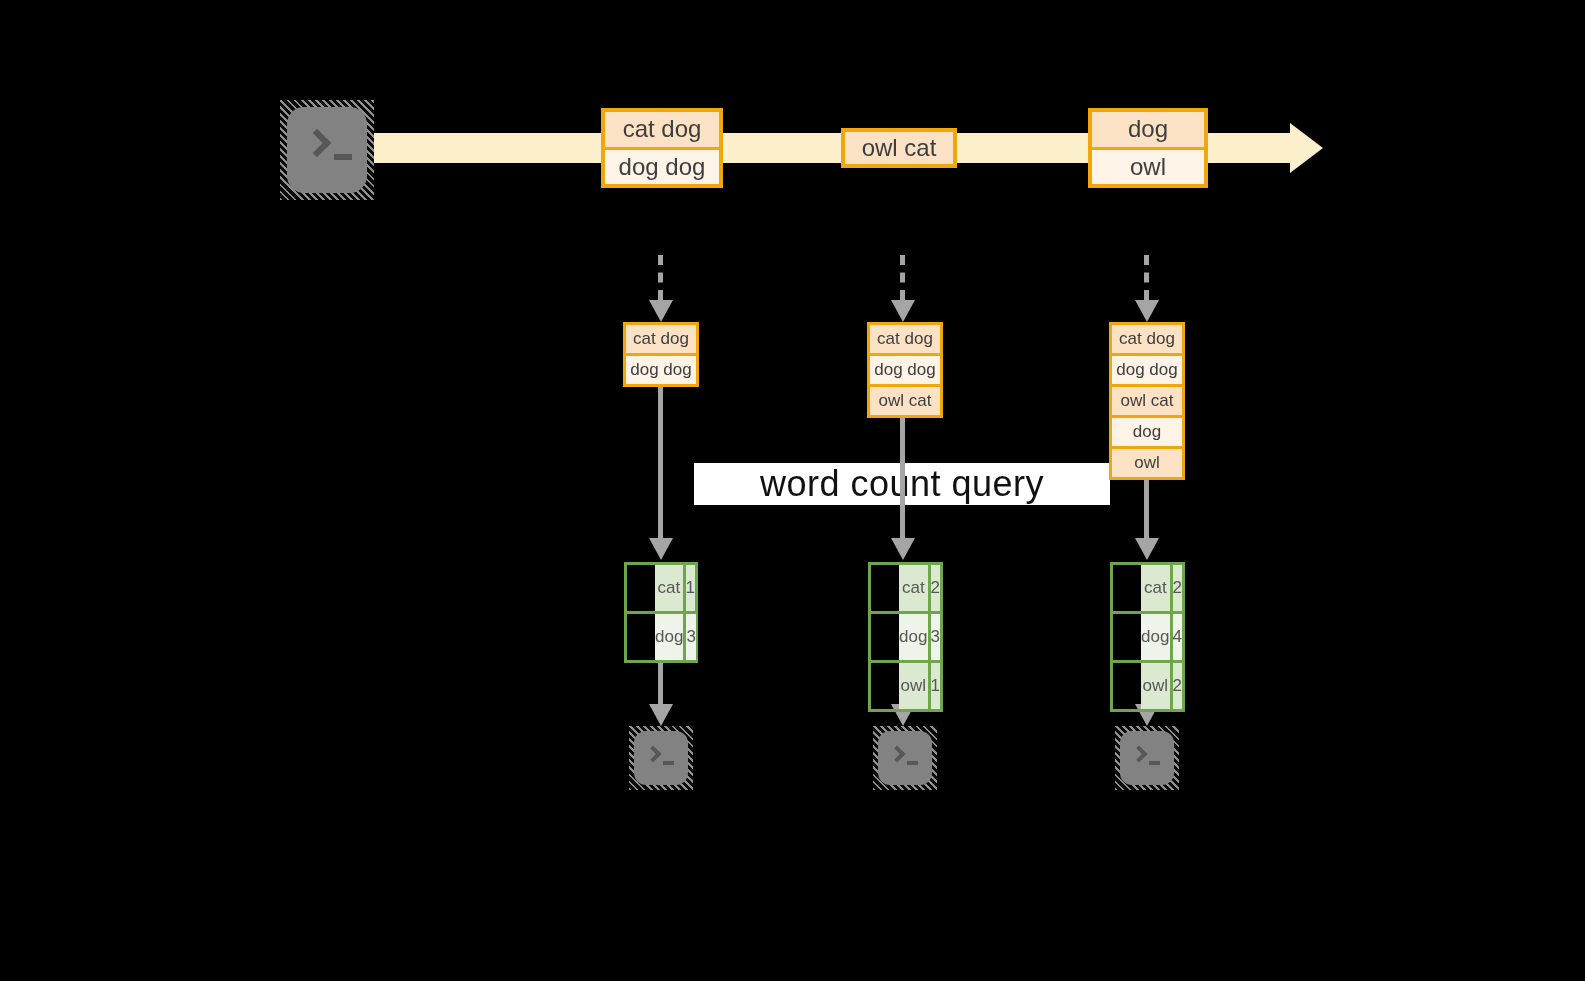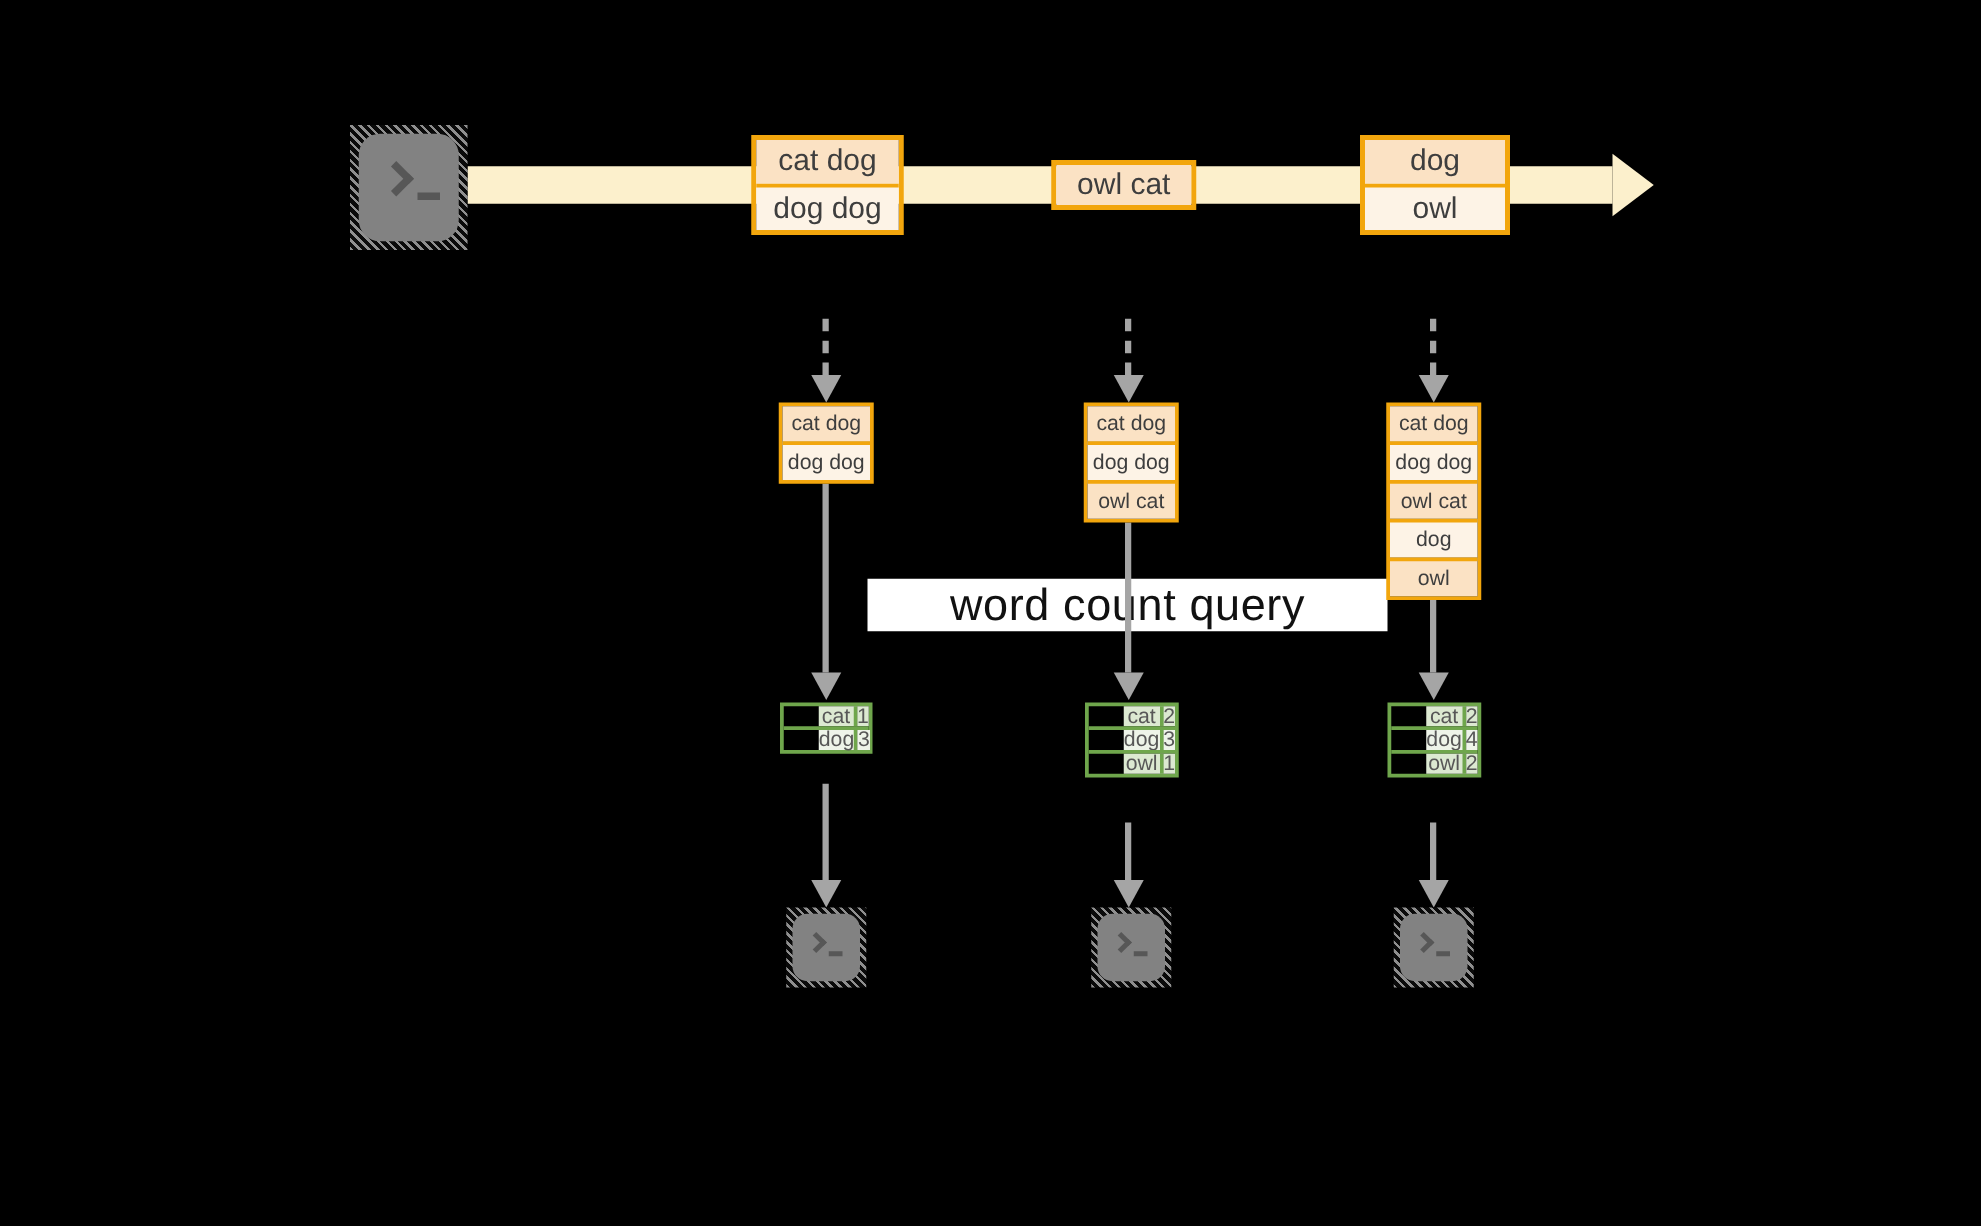--- a/index.html
+++ b/index.html
@@ -40,21 +40,21 @@
   .srow { height:28px; display:flex; align-items:center; justify-content:center;
     font-size:17px; color:#3E3E3E; }
   .srow + .srow { border-top:3px solid #F2A60D; }
   
   .qlabel { position:absolute; left:694px; top:463px; width:416px; height:42px; background:#FFFFFF;
     z-index:2; display:flex; align-items:center; justify-content:center;
     font-size:36px; font-weight:300; color:#111; letter-spacing:0.5px; }
   
   .gtable { position:absolute; z-index:4; top:562px; box-sizing:border-box; border:3px solid #6FA64C;
     display:flex; flex-direction:column; }
-  .grow { display:flex; height:16px;padding-left:28px; }
+  .grow { display:flex; height:46px;padding-left:28px; }
   .grow + .grow { border-top:3px solid #6FA64C; }
   .gword { width:44px; display:flex; align-items:center; justify-content:center;
     border-right:3px solid #6FA64C; font-size:17px; color:#575757; }
   .gcount { flex:1; display:flex; align-items:center; justify-content:center;
     font-size:17px; color:#575757; }
   
   .vdash { position:absolute; z-index:3; width:0; border-left:5px dashed #A5A5A5; }
   .vline { position:absolute; z-index:3; width:5px; background:#A5A5A5; }
   .ahead { position:absolute; z-index:3; width:0; height:0;
     border-left:12px solid transparent; border-right:12px solid transparent; border-top:22px solid #A5A5A5; }

